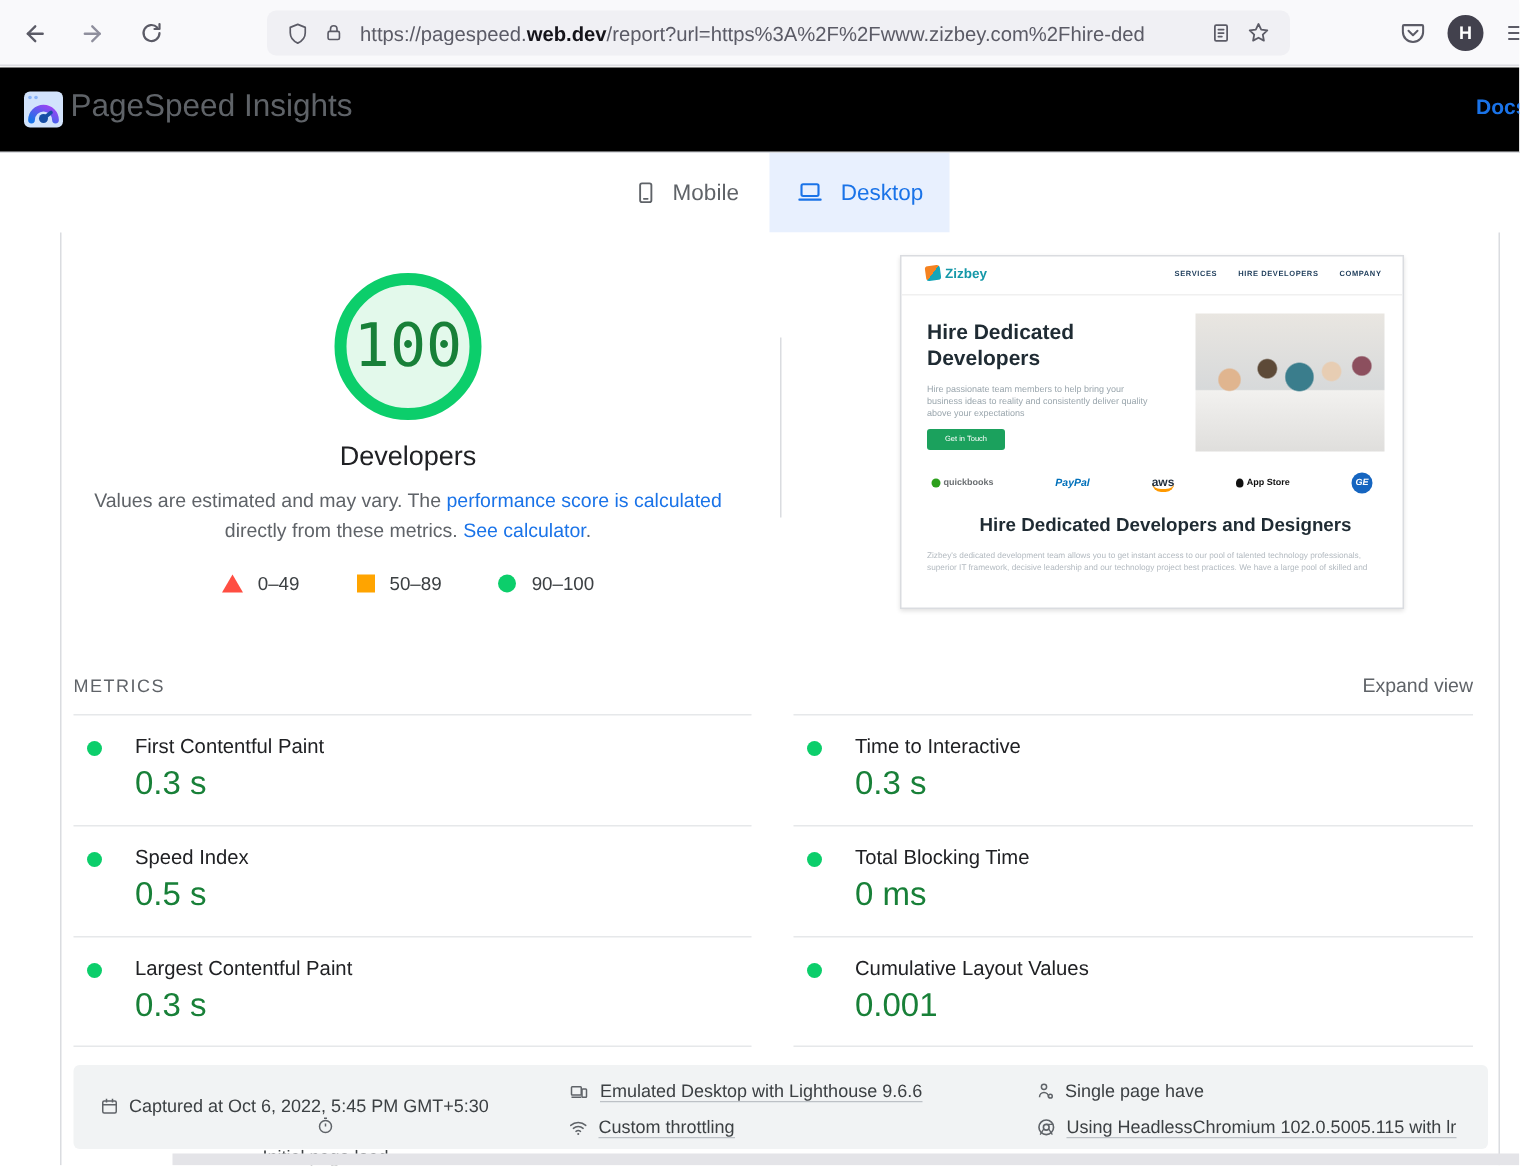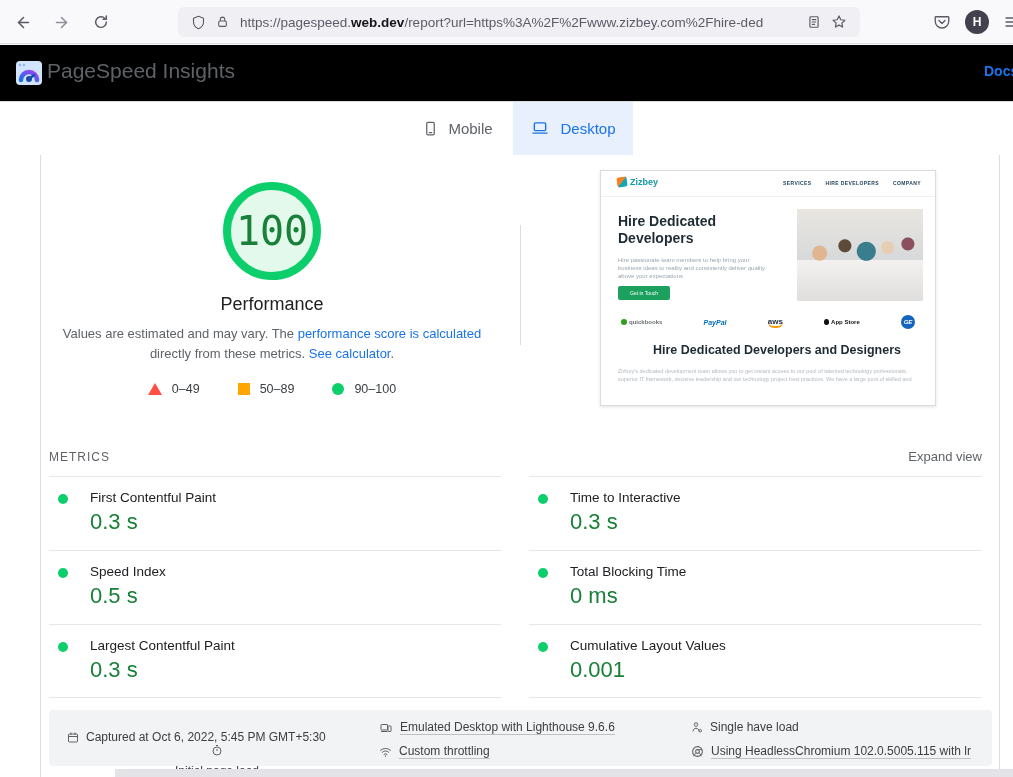--- a/index.html
+++ b/index.html
@@ -266,21 +266,21 @@
     <div class="tab-underline"></div>
   </div>
 
   <div class="card">
 
     <div class="gauge-wrap">
       <div class="gauge">
         <span class="gauge-score">100</span>
       </div>
     </div>
-    <div class="perf-label">Performance</div>
+    <div class="perf-label">Developers</div>
 
     <div class="perf-desc"><span>Values are estimated and may vary. The </span><a>performance score is calculated</a><span> directly from these metrics. </span><a>See calculator</a><span>.</span></div>
 
     <div class="legend">
       <div class="legend-item">
         <span class="lg-tri"></span>
         <span>0–49</span>
       </div>
       <div class="legend-item">
         <span class="lg-sq"></span>
@@ -380,21 +380,21 @@
         <span class="uline">Emulated Desktop with Lighthouse 9.6.6</span>
       </div>
       <div class="run-item r2">
         <span class="ric">
           <svg width="12" height="13" viewBox="0 0 24 24" fill="none" stroke="currentColor" stroke-width="2">
               <circle cx="10" cy="6" r="3.5"></circle>
               <path d="M4 20c0-4 2.7-6.5 6-6.5s6 2.5 6 6.5"></path>
               <circle cx="18.5" cy="18.5" r="2.5"></circle>
             </svg>
         </span>
-        <span>Single have load</span>
+        <span>Single page have</span>
       </div>
       <div class="run-item r3">
         <span class="ric">
           <svg width="12" height="13" viewBox="0 0 24 24" fill="none" stroke="currentColor" stroke-width="2">
               <circle cx="12" cy="13" r="8"></circle>
               <path d="M12 9v4M10 2h4"></path>
             </svg>
         </span>
         <span>Initial page load</span>
       </div>

